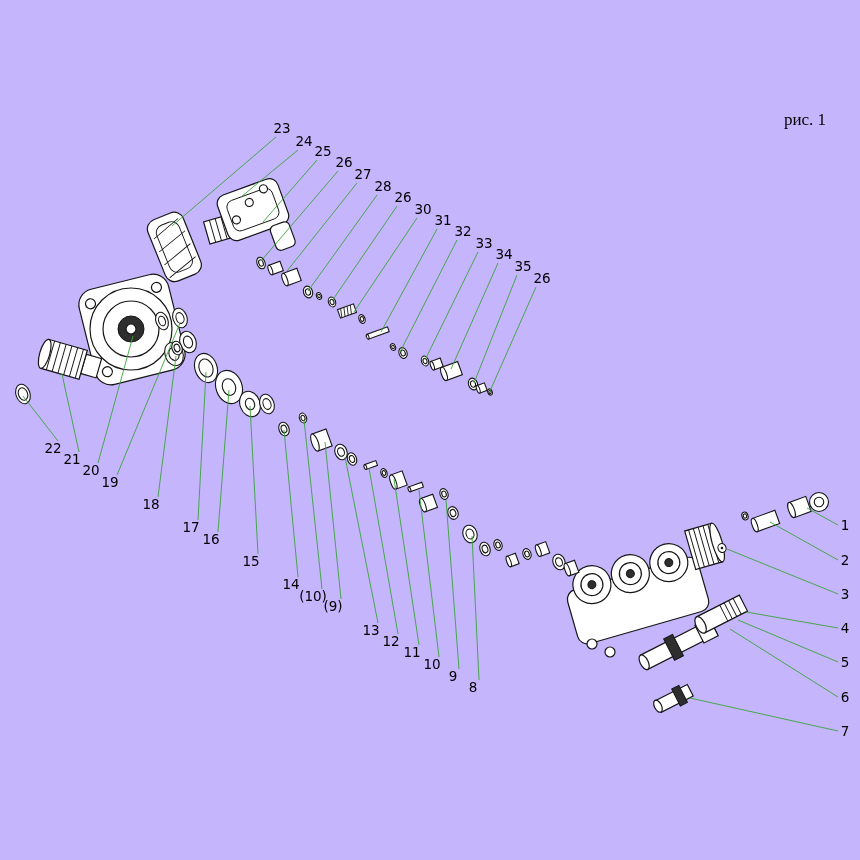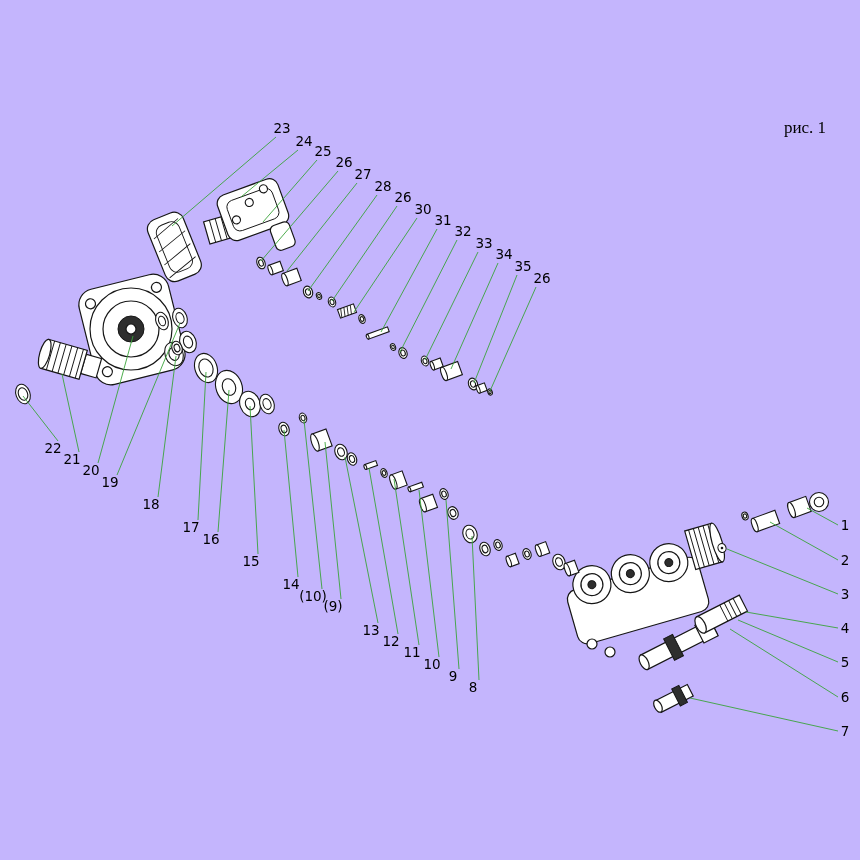--- a/index.html
+++ b/index.html
@@ -1,18 +1,18 @@
 <!DOCTYPE html>
 <html><head>
 <meta charset="utf-8">
 <style>
   html,body{margin:0;padding:0;background:#fff;}
   .stage{position:relative;width:860px;height:860px;background:#c4b5fd;overflow:hidden;
          font-family:"DejaVu Sans",sans-serif;}
-  .fig-caption{position:absolute;left:760px;top:118px;width:90px;text-align:center;
+  .fig-caption{position:absolute;left:760px;top:110px;width:90px;text-align:center;
                font-family:"Liberation Serif",serif;font-size:17px;color:#000;}
   svg text{font-family:"DejaVu Sans",sans-serif;font-size:13.5px;fill:#000;}
   .fl{fill:#fff;stroke:#161616;stroke-width:1.2;}
   .ln{fill:none;stroke:#161616;stroke-width:0.9;}
   .dk{fill:#2e2e2e;stroke:#161616;stroke-width:1;}
 </style>
 </head>
 <body>
 
 <div class="stage">

